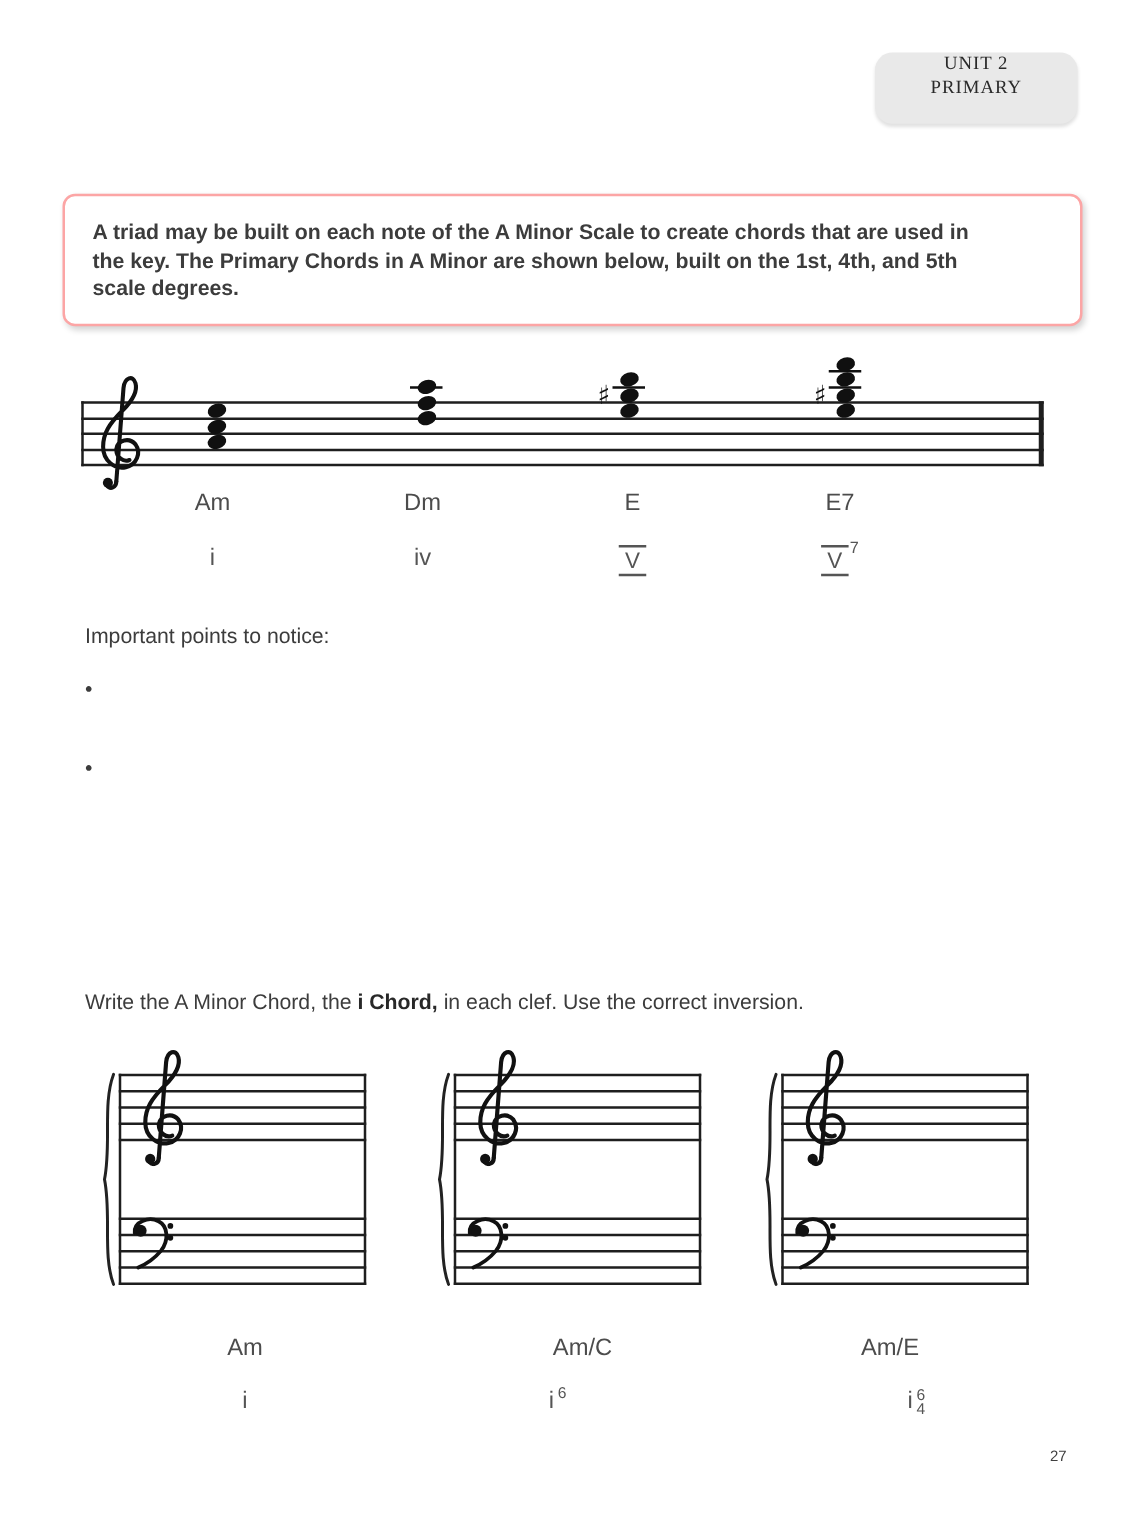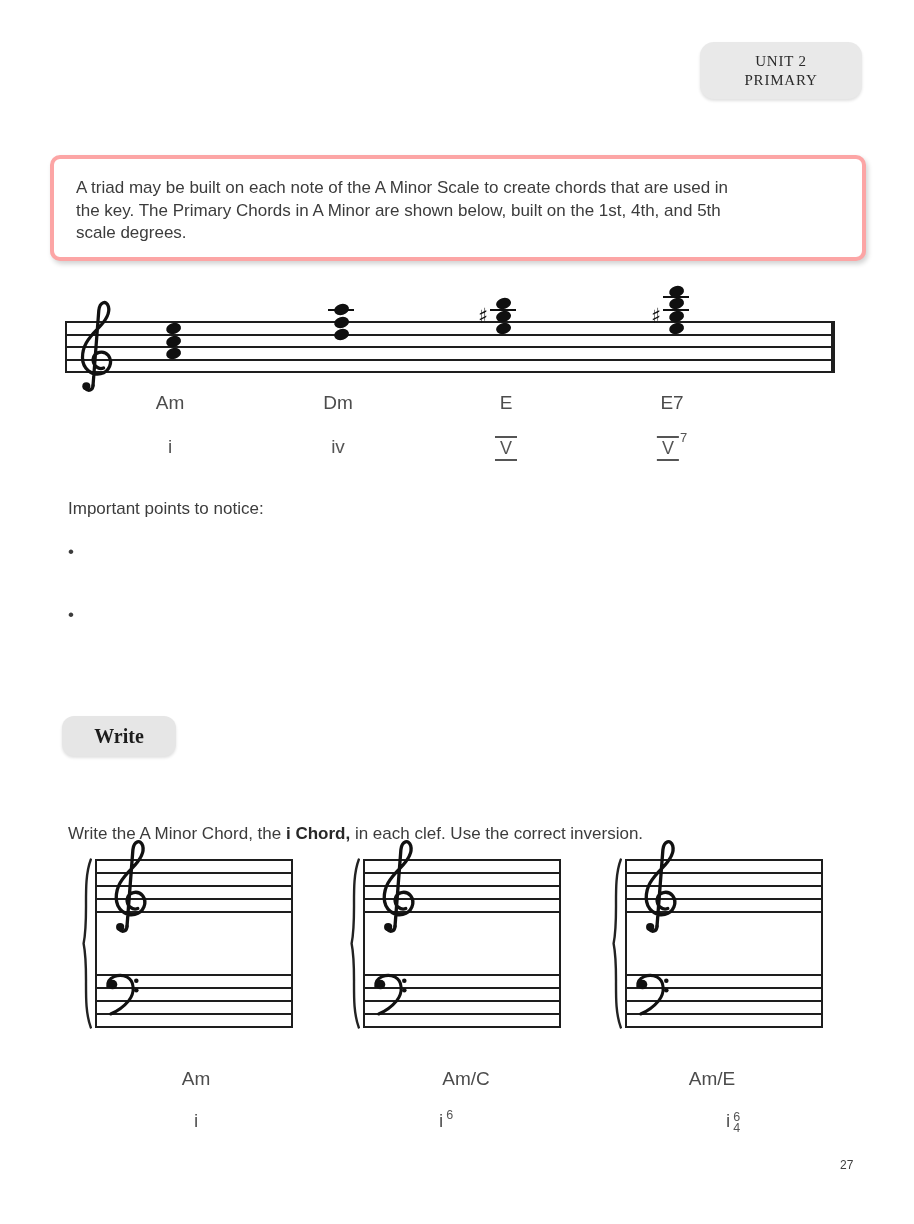--- a/index.html
+++ b/index.html
@@ -4,29 +4,29 @@
 <style>
   html,body { margin:0; padding:0; background:#ffffff; }
   .page { position:relative; width:914px; height:1224px; background:#fff;
           font-family:"Liberation Sans", sans-serif; overflow:hidden; }
 
   
   .title { position:absolute; left:57px; top:46px; font-family:"Liberation Serif", serif;
            font-size:35px; color:#161616; letter-spacing:.5px; white-space:nowrap; }
   .unit-badge { position:absolute; left:700px; top:42px; width:162px; height:57px;
            background:#e9e9e9; border-radius:14px; box-shadow:0 2px 3px rgba(0,0,0,.12);
-           display:flex; flex-direction:column; align-items:center; justify-content:center;
+           display:flex; flex-direction:column; align-items:center; justify-content:flex-start;
            font-family:"Liberation Serif", serif; font-size:15px; color:#2a2a2a;
            letter-spacing:.8px; line-height:19px; }
 
   
   .intro-box { position:absolute; left:50px; top:155px; width:816px; height:106px;
-           box-sizing:border-box; background:#fff; border:4px solid #fca5a5; border-radius:10px;
+           box-sizing:border-box; background:#fff; border:2px solid #fca5a5; border-radius:10px;
            box-shadow:2px 3px 5px rgba(0,0,0,.18); padding:18px 22px;
-           font-size:17px; line-height:22.5px; color:#3c3c3c; white-space:pre-line; }
+           font-size:17px; line-height:22.5px; color:#3c3c3c; white-space:pre-line;font-weight:bold; }
 
   
   .staff { position:absolute; left:65px; top:321px; width:770px; height:52px; }
   .staff-line { position:absolute; left:0; width:100%; height:2px; background:#1e1e1e; }
   .barline { position:absolute; top:0; height:52px; background:#1e1e1e; }
   .notehead { position:absolute; width:15px; height:10.5px; background:#101010;
               border-radius:50%; transform:rotate(-16deg); }
   .ledger { position:absolute; width:26px; height:2px; background:#101010; }
   .sharp { position:absolute; width:16px; height:22px; line-height:22px; text-align:center;
            font-family:"DejaVu Sans", sans-serif; font-size:21px; color:#101010; }
@@ -44,21 +44,21 @@
                  line-height:22.5px; color:#3c3c3c; }
   .bullet-item.b1 { top:541px; } .bullet-item.b2 { top:604px; }
   .bullet-dot { width:27px; flex:none; }
   .bullet-text { white-space:pre-line; }
 
   
   .write-badge { position:absolute; left:62px; top:716px; width:114px; height:40px;
            background:#e6e6e6; border-radius:12px; box-shadow:0 2px 3px rgba(0,0,0,.12);
            display:flex; align-items:center; justify-content:center;
            font-family:"Liberation Serif", serif; font-weight:bold; font-size:20px; color:#1c1c1c; }
-  .instruction { position:absolute; left:68px; top:824px; font-size:17px; color:#3c3c3c; }
+  .instruction { position:absolute; left:68px; top:792px; font-size:17px; color:#3c3c3c; }
   .instruction b { color:#282828; }
 
   
   .system { position:absolute; top:859px; width:198px; height:169px; }
   .sys-line { position:absolute; left:0; width:100%; height:2px; background:#1e1e1e; }
   .sys-bar { position:absolute; top:0; height:169px; background:#1e1e1e; }
   .brace-svg { position:absolute; left:-17px; top:-2px; width:16px; height:173px; }
 
   .ex-chord { position:absolute; top:1068px; transform:translateX(-50%);
               font-size:19px; color:#4c4c4c; }
@@ -130,23 +130,20 @@
   <div class="numeral-label" style="left:672px"><span class="barred-v">V</span><span class="v-sup">7</span></div>
 
   <div class="points-heading">Important points to notice:</div>
   <div class="bullet-item b1">
     <span class="bullet-dot">•</span>
   </div>
   <div class="bullet-item b2">
     <span class="bullet-dot">•</span>
   </div>
 
-  <div class="write-badge">
-    <span>Write</span>
-  </div>
   <div class="instruction">
     <span>Write the A Minor Chord, the </span><b>i Chord,</b><span> in each clef. Use the correct inversion.</span>
   </div>
 
   <div class="system" style="left:95px">
       <svg class="brace-svg" viewBox="0 0 20 200" preserveAspectRatio="none">
         <path d="M16 3 C5 30 14 68 7 100 C14 132 5 170 16 197" fill="none" stroke="#222" stroke-width="3" stroke-linecap="round"></path>
       </svg>
       <div class="sys-line" style="top:0px"></div>
       <div class="sys-line" style="top:13px"></div>

